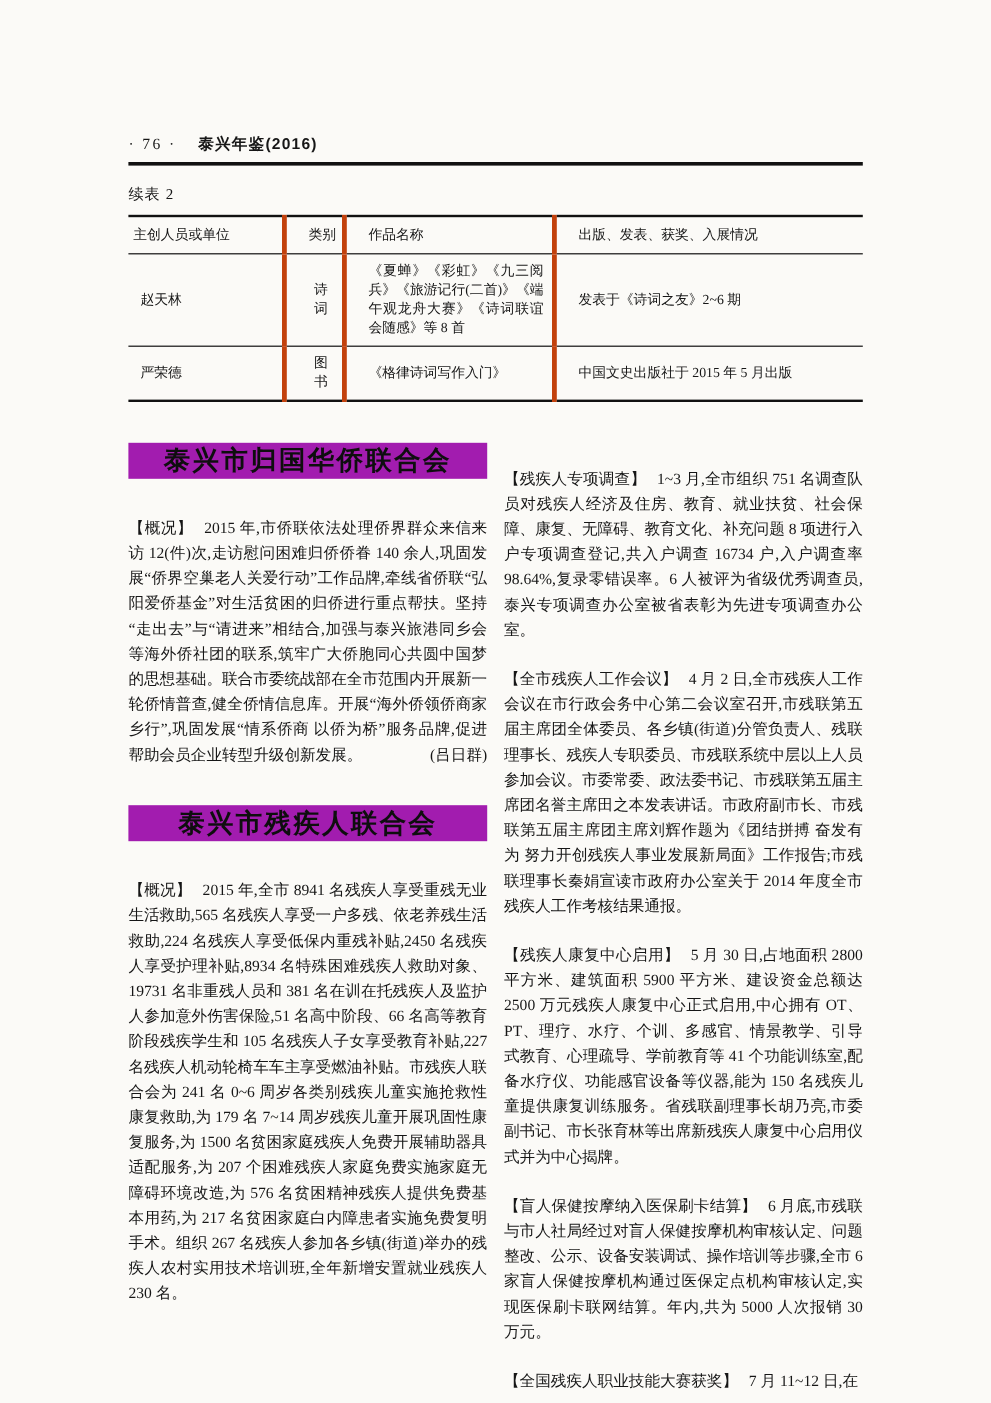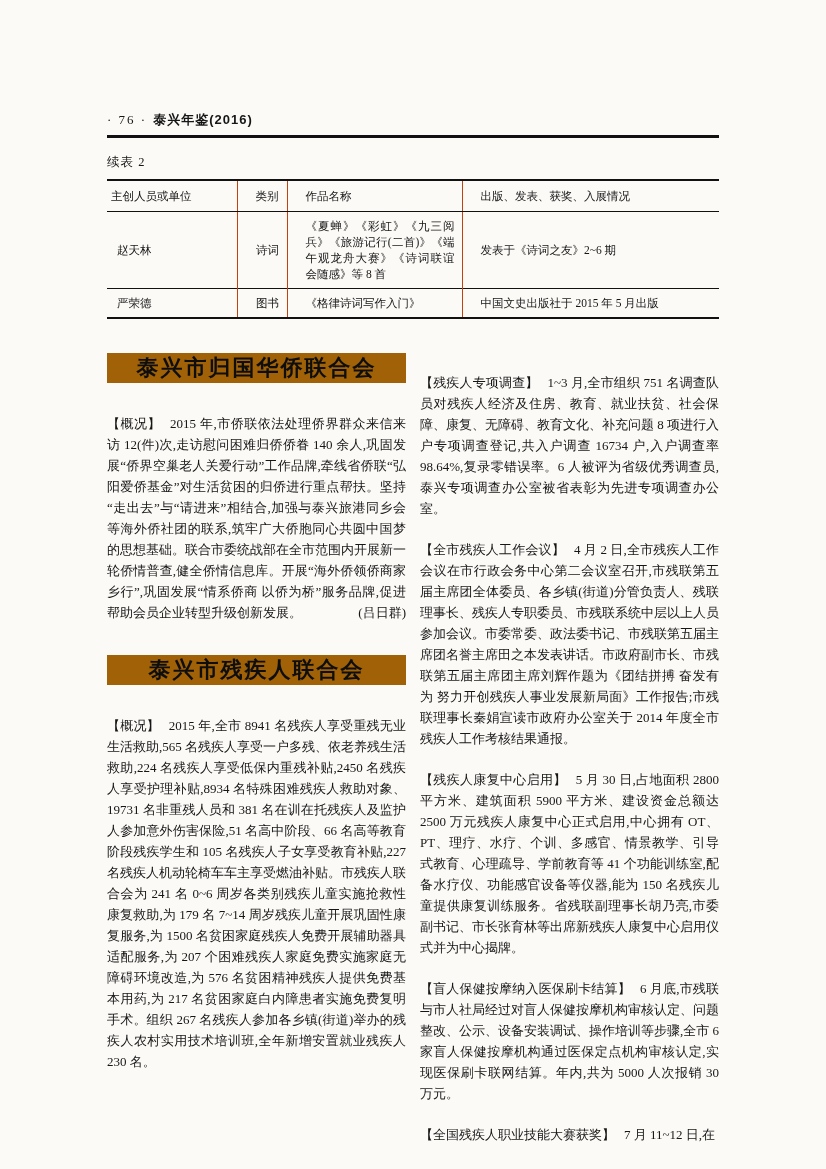--- a/index.html
+++ b/index.html
@@ -12,21 +12,21 @@
   }
   .page{
     box-sizing:border-box;
     width:826px;height:1169px;
     padding:112px 107px 0 107px;
     overflow:hidden;
   }
   
   .running-head{
     font-size:13px;line-height:16px;
-    display:flex;align-items:flex-end;gap:6px;
+    display:flex;align-items:flex-end;gap:18px;
   }
   .running-head .pageno{letter-spacing:2px;}
   .running-head .booktitle{font-family:"Liberation Sans","DejaVu Sans",sans-serif;font-weight:bold;letter-spacing:1px;}
   .head-rule{height:2.5px;background:#111;margin-top:7px;}
   
   .cont-label{margin-top:16px;font-size:12.5px;letter-spacing:1px;}
   
   table.works{
     width:612px;margin-top:8px;
     border-collapse:collapse;
@@ -37,29 +37,29 @@
   table.works th{
     font-weight:normal;text-align:left;
     padding:7px 4px;
     border-bottom:1px solid #111;
   }
   table.works td{
     padding:6px 7px;
     vertical-align:middle;
   }
   table.works tr + tr td{border-top:1px solid #111;}
-  table.works th + th, table.works td + td{border-left:1px solid #c2410c;padding-left:18px;}
+  table.works th + th, table.works td + td{border-left:4px solid #c2410c;padding-left:18px;}
   table.works td.c-name{text-align:left;padding-left:10px;}
   table.works td.c-cat{text-align:center;}
   table.works td.c-works{text-align:justify;}
   
   .columns{display:flex;gap:14px;margin-top:34px;}
   .col{width:299px;}
   .section-title{
-    height:30px;background:#a16207;
+    height:30px;background:#a21caf;
     display:flex;align-items:center;justify-content:center;
     font-family:"Liberation Sans","DejaVu Sans",sans-serif;
     font-weight:bold;font-size:22px;letter-spacing:2px;color:#0e0e0e;
   }
   .st-1{margin-bottom:30px;}
   .st-2{margin-top:32px;margin-bottom:30px;}
   .entry{
     font-size:13px;line-height:21px;
     text-align:justify;
     margin-bottom:20px;

